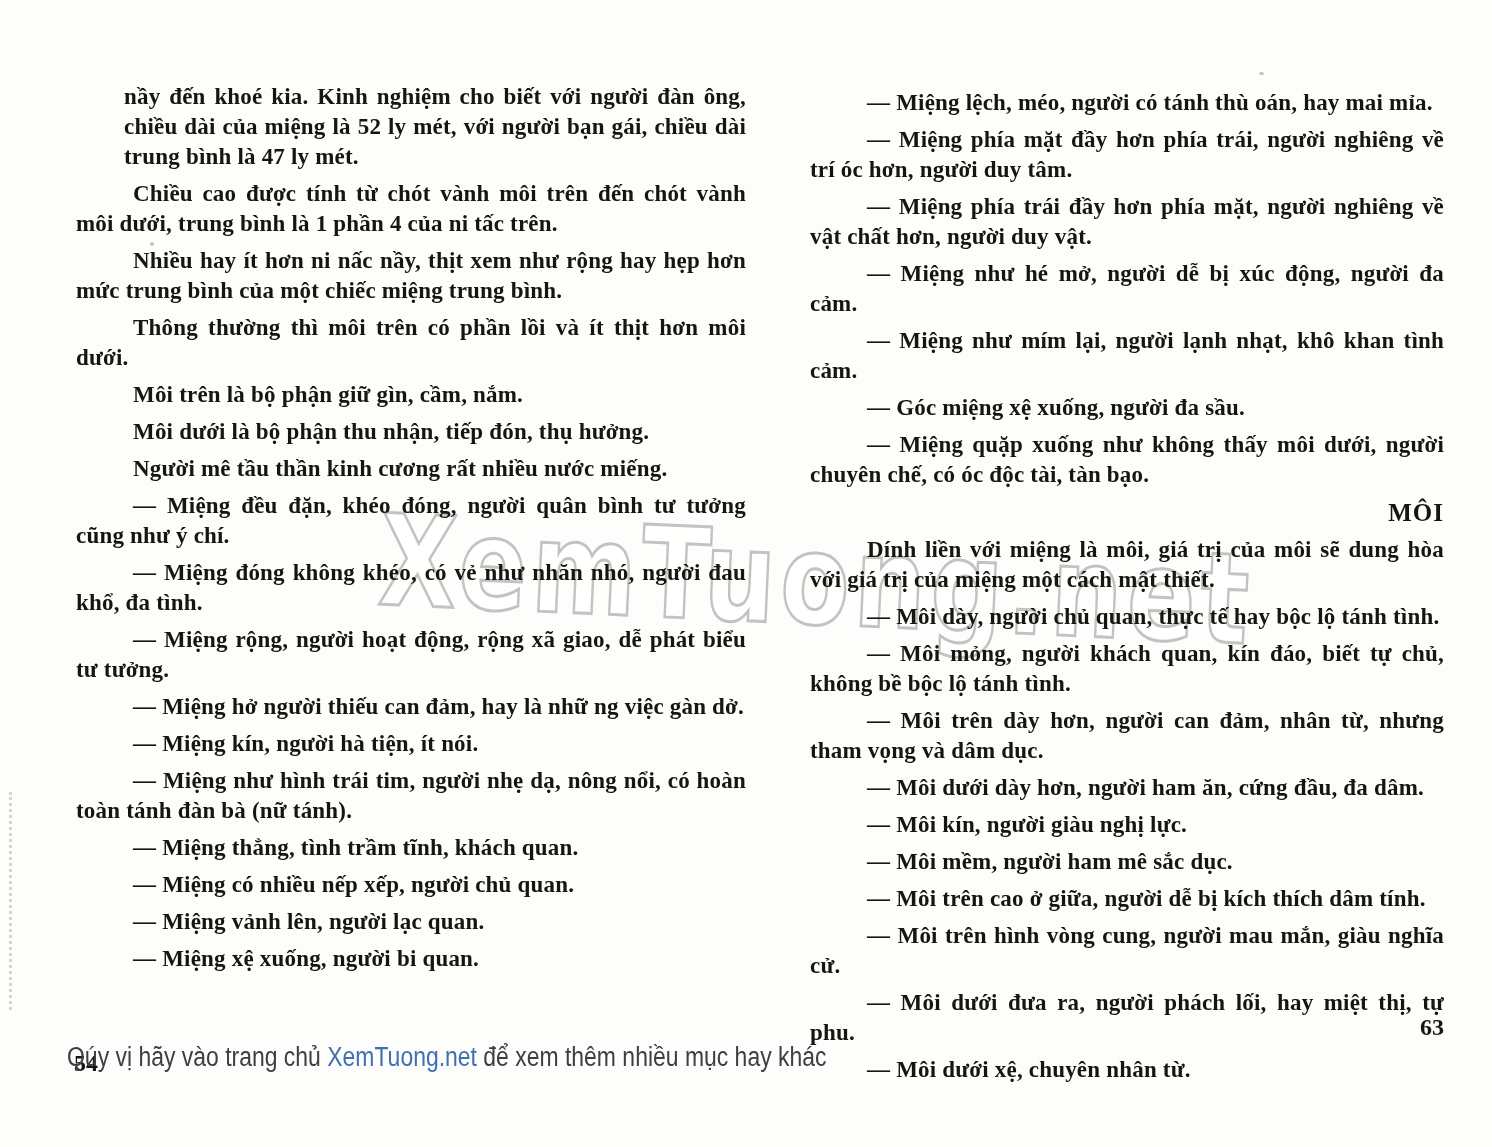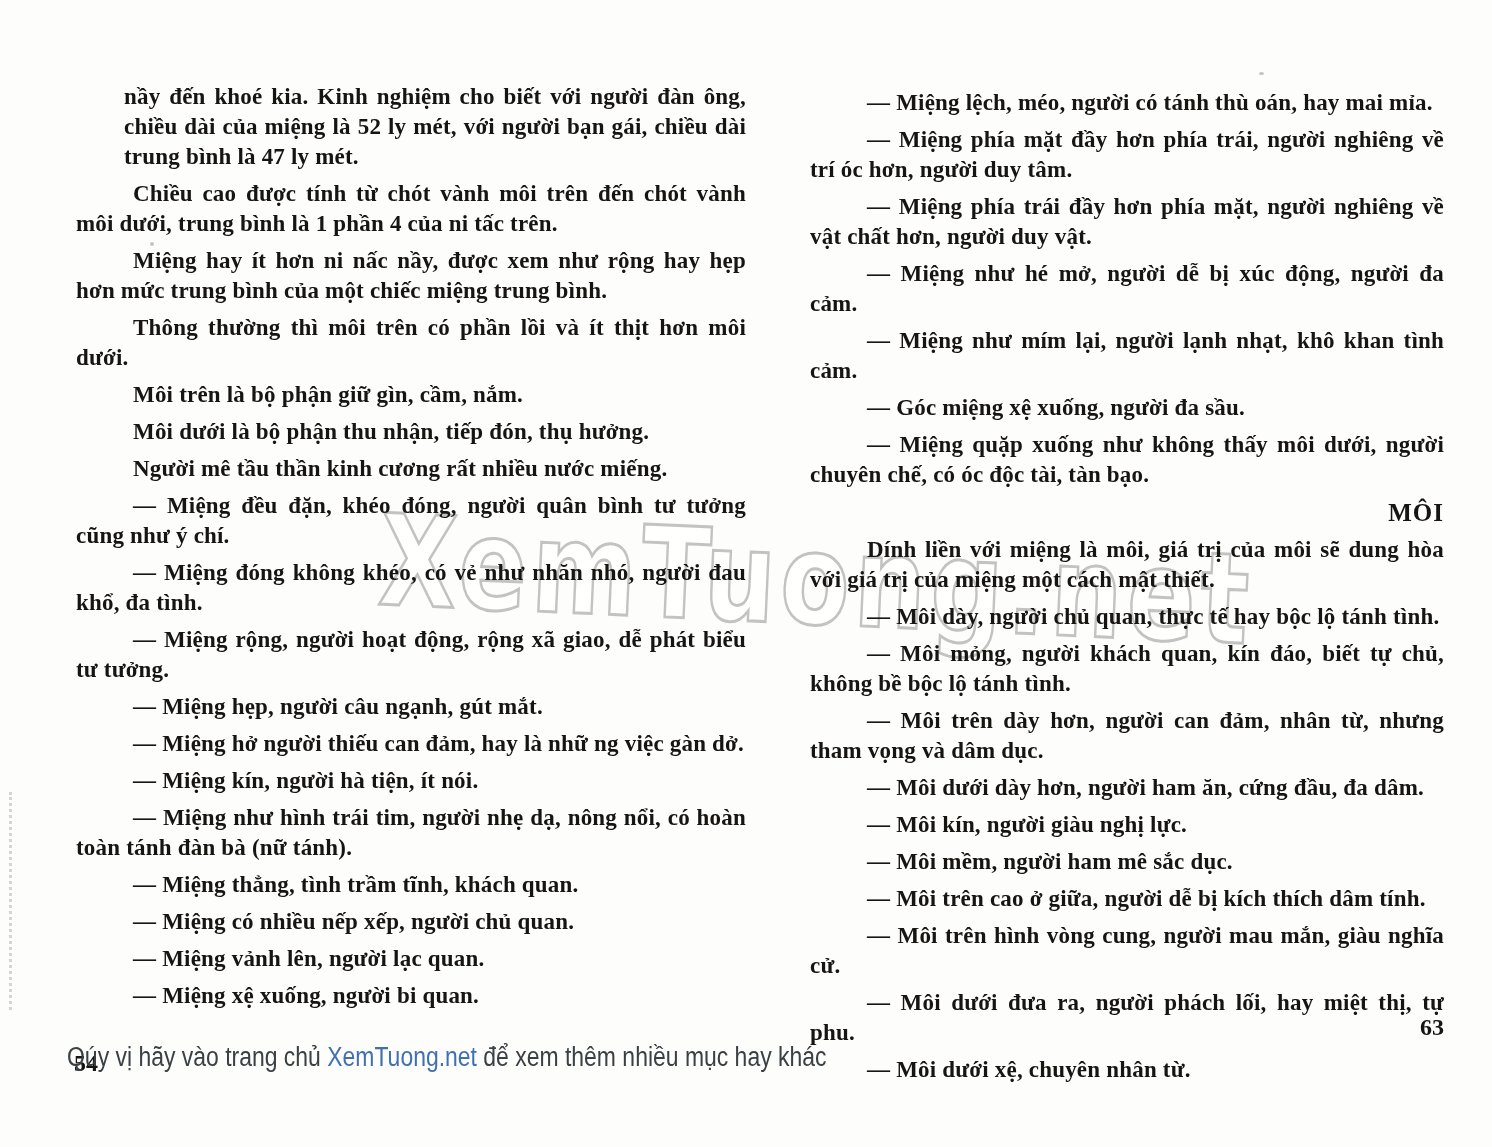--- a/index.html
+++ b/index.html
@@ -53,29 +53,28 @@
 
   <div class="watermark">XemTuong.net</div>
 
   <div class="artifact"></div>
   <div class="speck" style="left:150px;top:242px;width:4px;height:4px;"></div>
   <div class="speck" style="left:1259px;top:72px;width:5px;height:3px;"></div>
 
   <div class="page-col left-col">
     <p class="flush">nầy đến khoé kia. Kinh nghiệm cho biết với người đàn ông, chiều dài của miệng là 52 ly mét, với người bạn gái, chiều dài trung bình là 47 ly mét.</p>
     <p>Chiều cao được tính từ chót vành môi trên đến chót vành môi dưới, trung bình là 1 phần 4 của ni tấc trên.</p>
-    <p>Miệng hay ít hơn ni nấc nầy, được xem như rộng hay hẹp hơn mức trung bình của một chiếc miệng trung bình.</p>
+    <p>Nhiều hay ít hơn ni nấc nầy, thịt xem như rộng hay hẹp hơn mức trung bình của một chiếc miệng trung bình.</p>
     <p>Thông thường thì môi trên có phần lồi và ít thịt hơn môi dưới.</p>
     <p>Môi trên là bộ phận giữ gìn, cầm, nắm.</p>
     <p>Môi dưới là bộ phận thu nhận, tiếp đón, thụ hưởng.</p>
     <p>Người mê tầu thần kinh cương rất nhiều nước miếng.</p>
     <p>— Miệng đều đặn, khéo đóng, người quân bình tư tưởng cũng như ý chí.</p>
     <p>— Miệng đóng không khéo, có vẻ như nhăn nhó, người đau khổ, đa tình.</p>
     <p>— Miệng rộng, người hoạt động, rộng xã giao, dễ phát biểu tư tưởng.</p>
-    <p>— Miệng hẹp, người câu ngạnh, gút mắt.</p>
     <p>— Miệng hở người thiếu can đảm, hay là nhữ ng việc gàn dở.</p>
     <p>— Miệng kín, người hà tiện, ít nói.</p>
     <p>— Miệng như hình trái tim, người nhẹ dạ, nông nổi, có hoàn toàn tánh đàn bà (nữ tánh).</p>
     <p>— Miệng thẳng, tình trầm tĩnh, khách quan.</p>
     <p>— Miệng có nhiều nếp xếp, người chủ quan.</p>
     <p>— Miệng vảnh lên, người lạc quan.</p>
     <p>— Miệng xệ xuống, người bi quan.</p>
   </div>
 
   <div class="page-col right-col">

